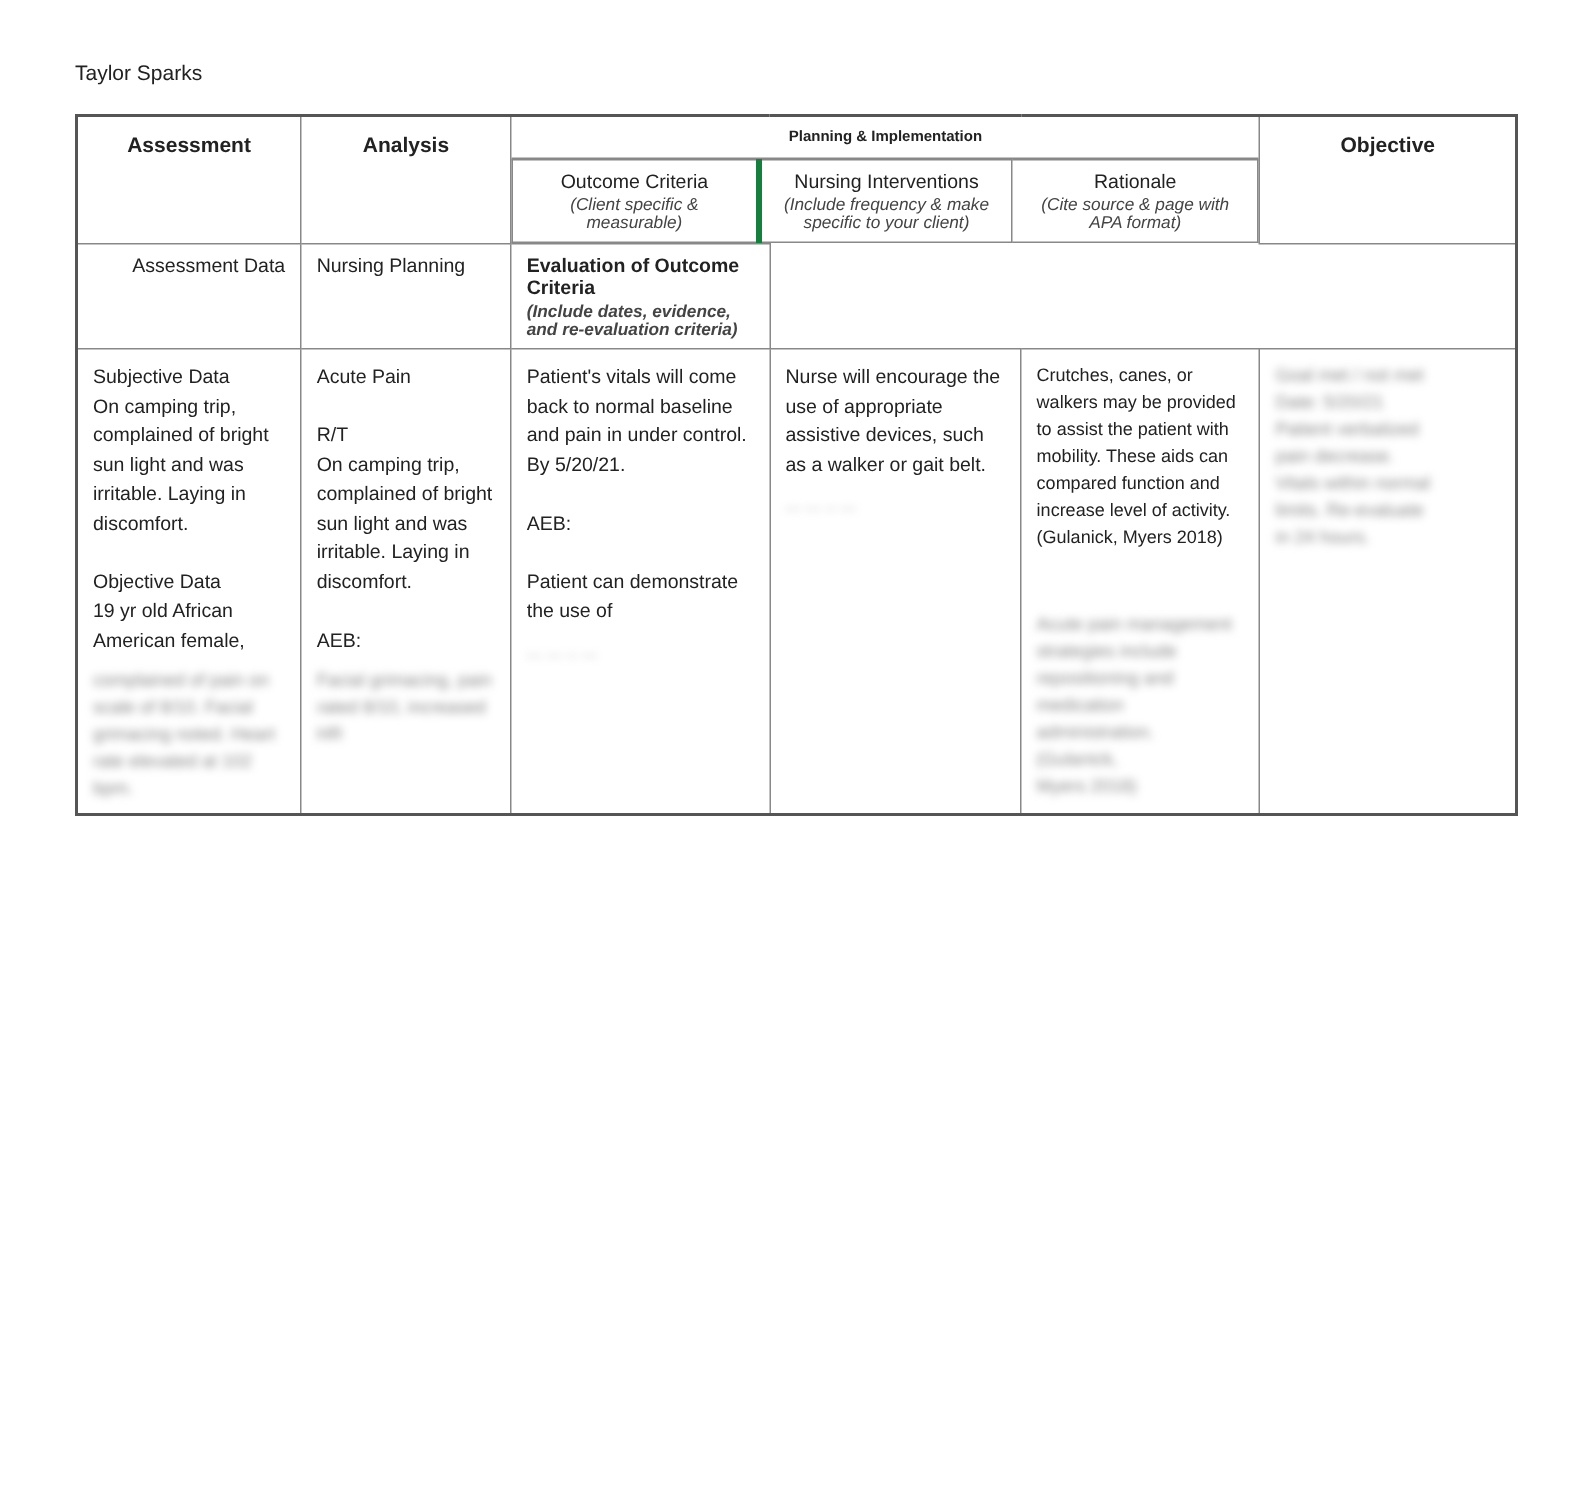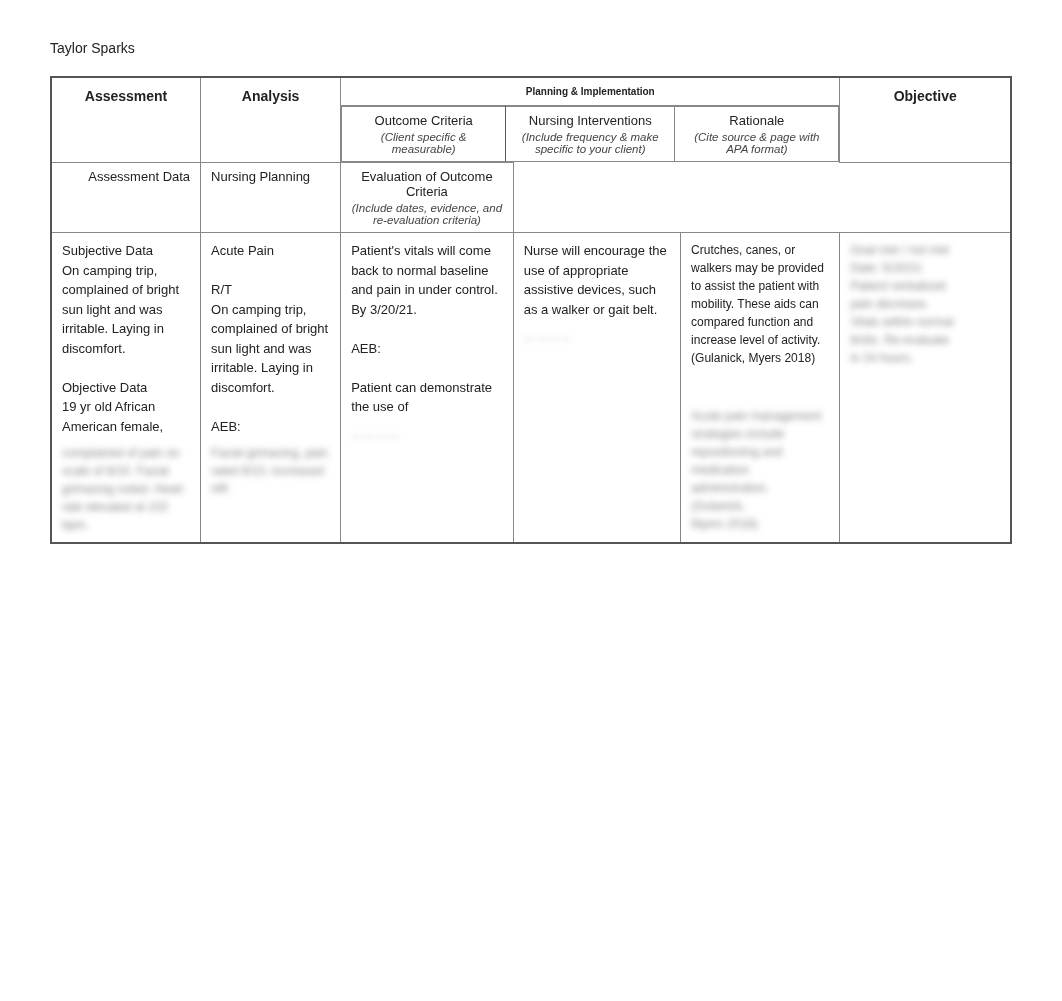--- a/index.html
+++ b/index.html
@@ -92,21 +92,21 @@
   <table class="main-table">
     <thead>
       <tr class="header-row">
         <th class="col-assessment">Assessment</th>
         <th class="col-analysis">Analysis</th>
         <th colspan="3" style="padding:0; border-bottom: none;">
           <div class="planning-header">Planning &amp; Implementation</div>
           <table style="width:100%; border-collapse:collapse; border-top: 1px solid #888;">
             <tbody>
                 <tr>
-              <td style="width:33%; text-align:center; padding:6px 8px; font-size:13px; border-right:1px solid #15803d; font-weight:normal;">
+              <td style="width:33%; text-align:center; padding:6px 8px; font-size:13px; border-right:4px solid #15803d; font-weight:normal;">
                 <span>Outcome Criteria</span>
                 <span class="sub-note">(Client specific &amp; measurable)</span>
               </td>
               <td style="width:34%; text-align:center; padding:6px 8px; font-size:13px; border-right:1px solid #888; font-weight:normal;">
                 <span>Nursing Interventions</span>
                 <span class="sub-note">(Include frequency &amp; make specific to your client)</span>
               </td>
               <td style="width:33%; text-align:center; padding:6px 8px; font-size:13px; font-weight:normal;">
                 <span>Rationale</span>
                 <span class="sub-note">(Cite source &amp; page with APA format)</span>
@@ -115,21 +115,21 @@
           </tbody>
             </table>
         </th>
         <th class="col-evaluation">Objective</th>
       </tr>
 
       <tr>
         <th class="col-assessment" style="font-weight:normal; text-align:right; font-size:13px; padding:6px 10px;">Assessment Data</th>
         <th class="col-analysis" style="font-weight:normal; text-align:left; font-size:13px; padding:6px 10px;">Nursing Planning</th>
 
-        <th class="col-evaluation" style="font-weight:normal; text-align:center; font-size:13px; padding:6px 10px;">
+        <th class="col-evaluation" style="font-weight:bold; text-align:left; font-size:13px; padding:6px 10px;">
           <span>Evaluation of Outcome Criteria</span>
           <span class="sub-note">(Include dates, evidence, and re-evaluation criteria)</span>
         </th>
       </tr>
     </thead>
     <tbody>
       <tr>
         <td class="data-cell col-assessment">
           <div style="white-space: pre-line; font-size:13px; line-height:1.5;">Subjective Data
 On camping trip, complained of bright sun light and was irritable. Laying in discomfort.
@@ -145,21 +145,21 @@
 
 R/T
 On camping trip, complained of bright sun light and was irritable. Laying in discomfort.
 
 AEB:</div>
           <div class="blurred-text blurred-block">
             Facial grimacing, pain rated 8/10, increased HR
           </div>
         </td>
         <td class="data-cell col-outcome">
-          <div style="white-space: pre-line; font-size:13px; line-height:1.5;">Patient's vitals will come back to normal baseline and pain in under control. By 3/20/21.
+          <div style="white-space: pre-line; font-size:13px; line-height:1.5;">Patient's vitals will come back to normal baseline and pain in under control. By 5/20/21.
 
 AEB:
 
 Patient can demonstrate the use of</div>
           <div class="blurred-text blurred-block">
             ... ... .. ...
           </div>
         </td>
         <td class="data-cell col-nursing">
           <div style="font-size:13px; line-height:1.5;">Nurse will encourage the use of appropriate assistive devices, such as a walker or gait belt.</div>

